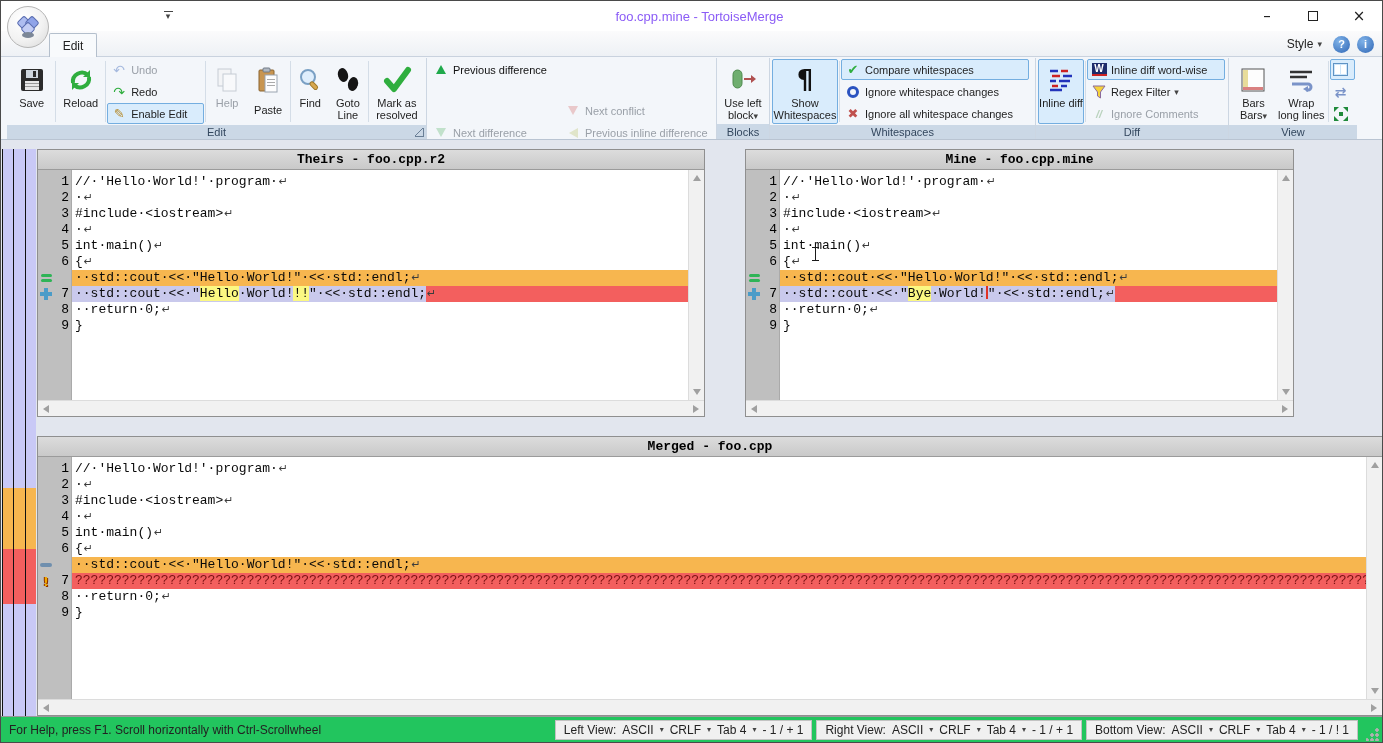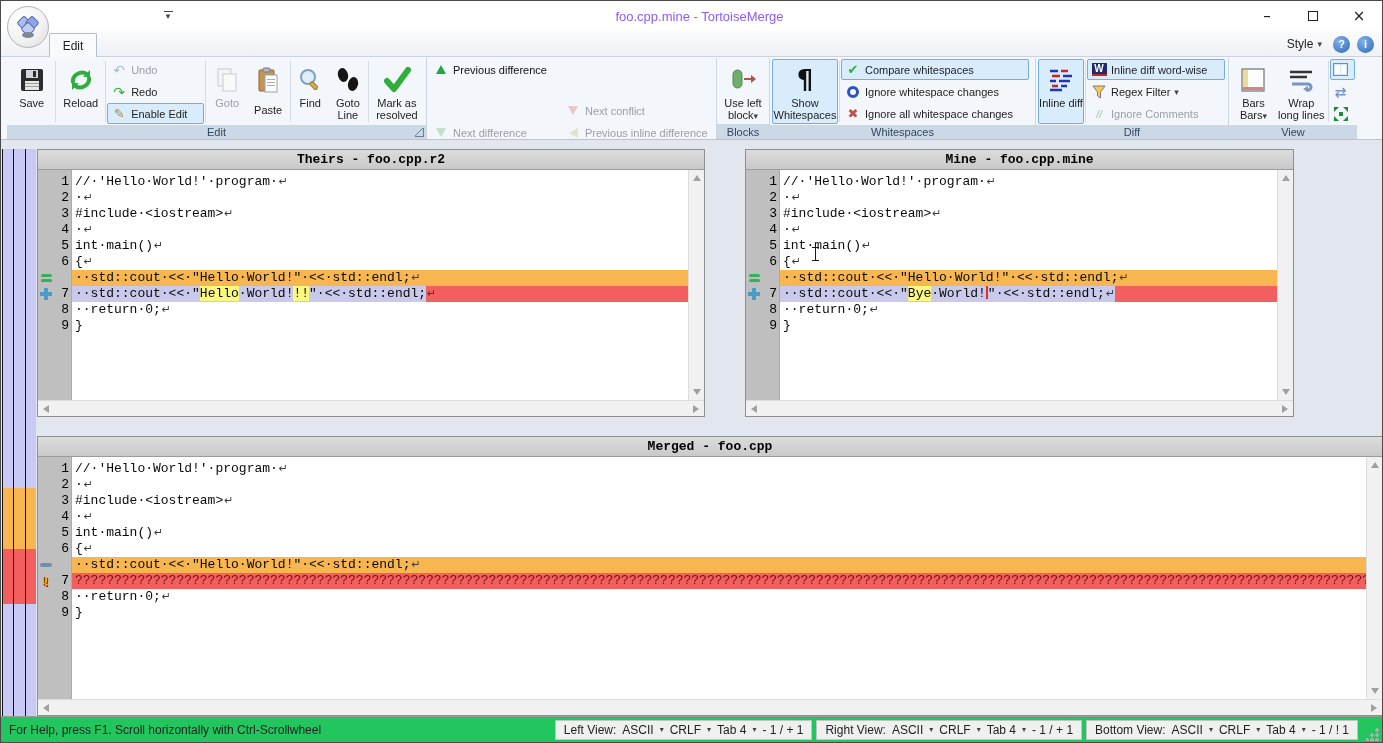--- a/index.html
+++ b/index.html
@@ -206,21 +206,21 @@
           </div>
         </div>
         <div class="vsep"></div>
         <div class="bigbtn dis" style="width:46px;">
           <div class="bicon">
             <svg width="24" height="26" viewBox="0 0 24 26">
                 <rect x="3" y="2" width="13" height="17" fill="#f4f4f4" stroke="#9aa4b0"></rect>
                 <rect x="8" y="7" width="13" height="17" fill="#fdfdfd" stroke="#9aa4b0"></rect>
               </svg>
           </div>
-          <div class="blabel">Goto</div>
+          <div class="blabel">Help</div>
         </div>
         <div class="bigbtn" style="width:48px;gap:7px;">
           <div class="bicon">
             <svg width="24" height="27" viewBox="0 0 24 27">
                 <rect x="3" y="3" width="15" height="21" rx="1" fill="#c89550" stroke="#8a6430"></rect>
                 <rect x="7" y="1" width="7" height="4" rx="1" fill="#b0b8c2" stroke="#707a86"></rect>
                 <rect x="9" y="8" width="12" height="17" fill="#fdfdfd" stroke="#9aa4b0"></rect>
                 <rect x="11" y="12" width="8" height="1" fill="#aaa"></rect>
                 <rect x="11" y="15" width="8" height="1" fill="#aaa"></rect>
                 <rect x="11" y="18" width="8" height="1" fill="#aaa"></rect>

